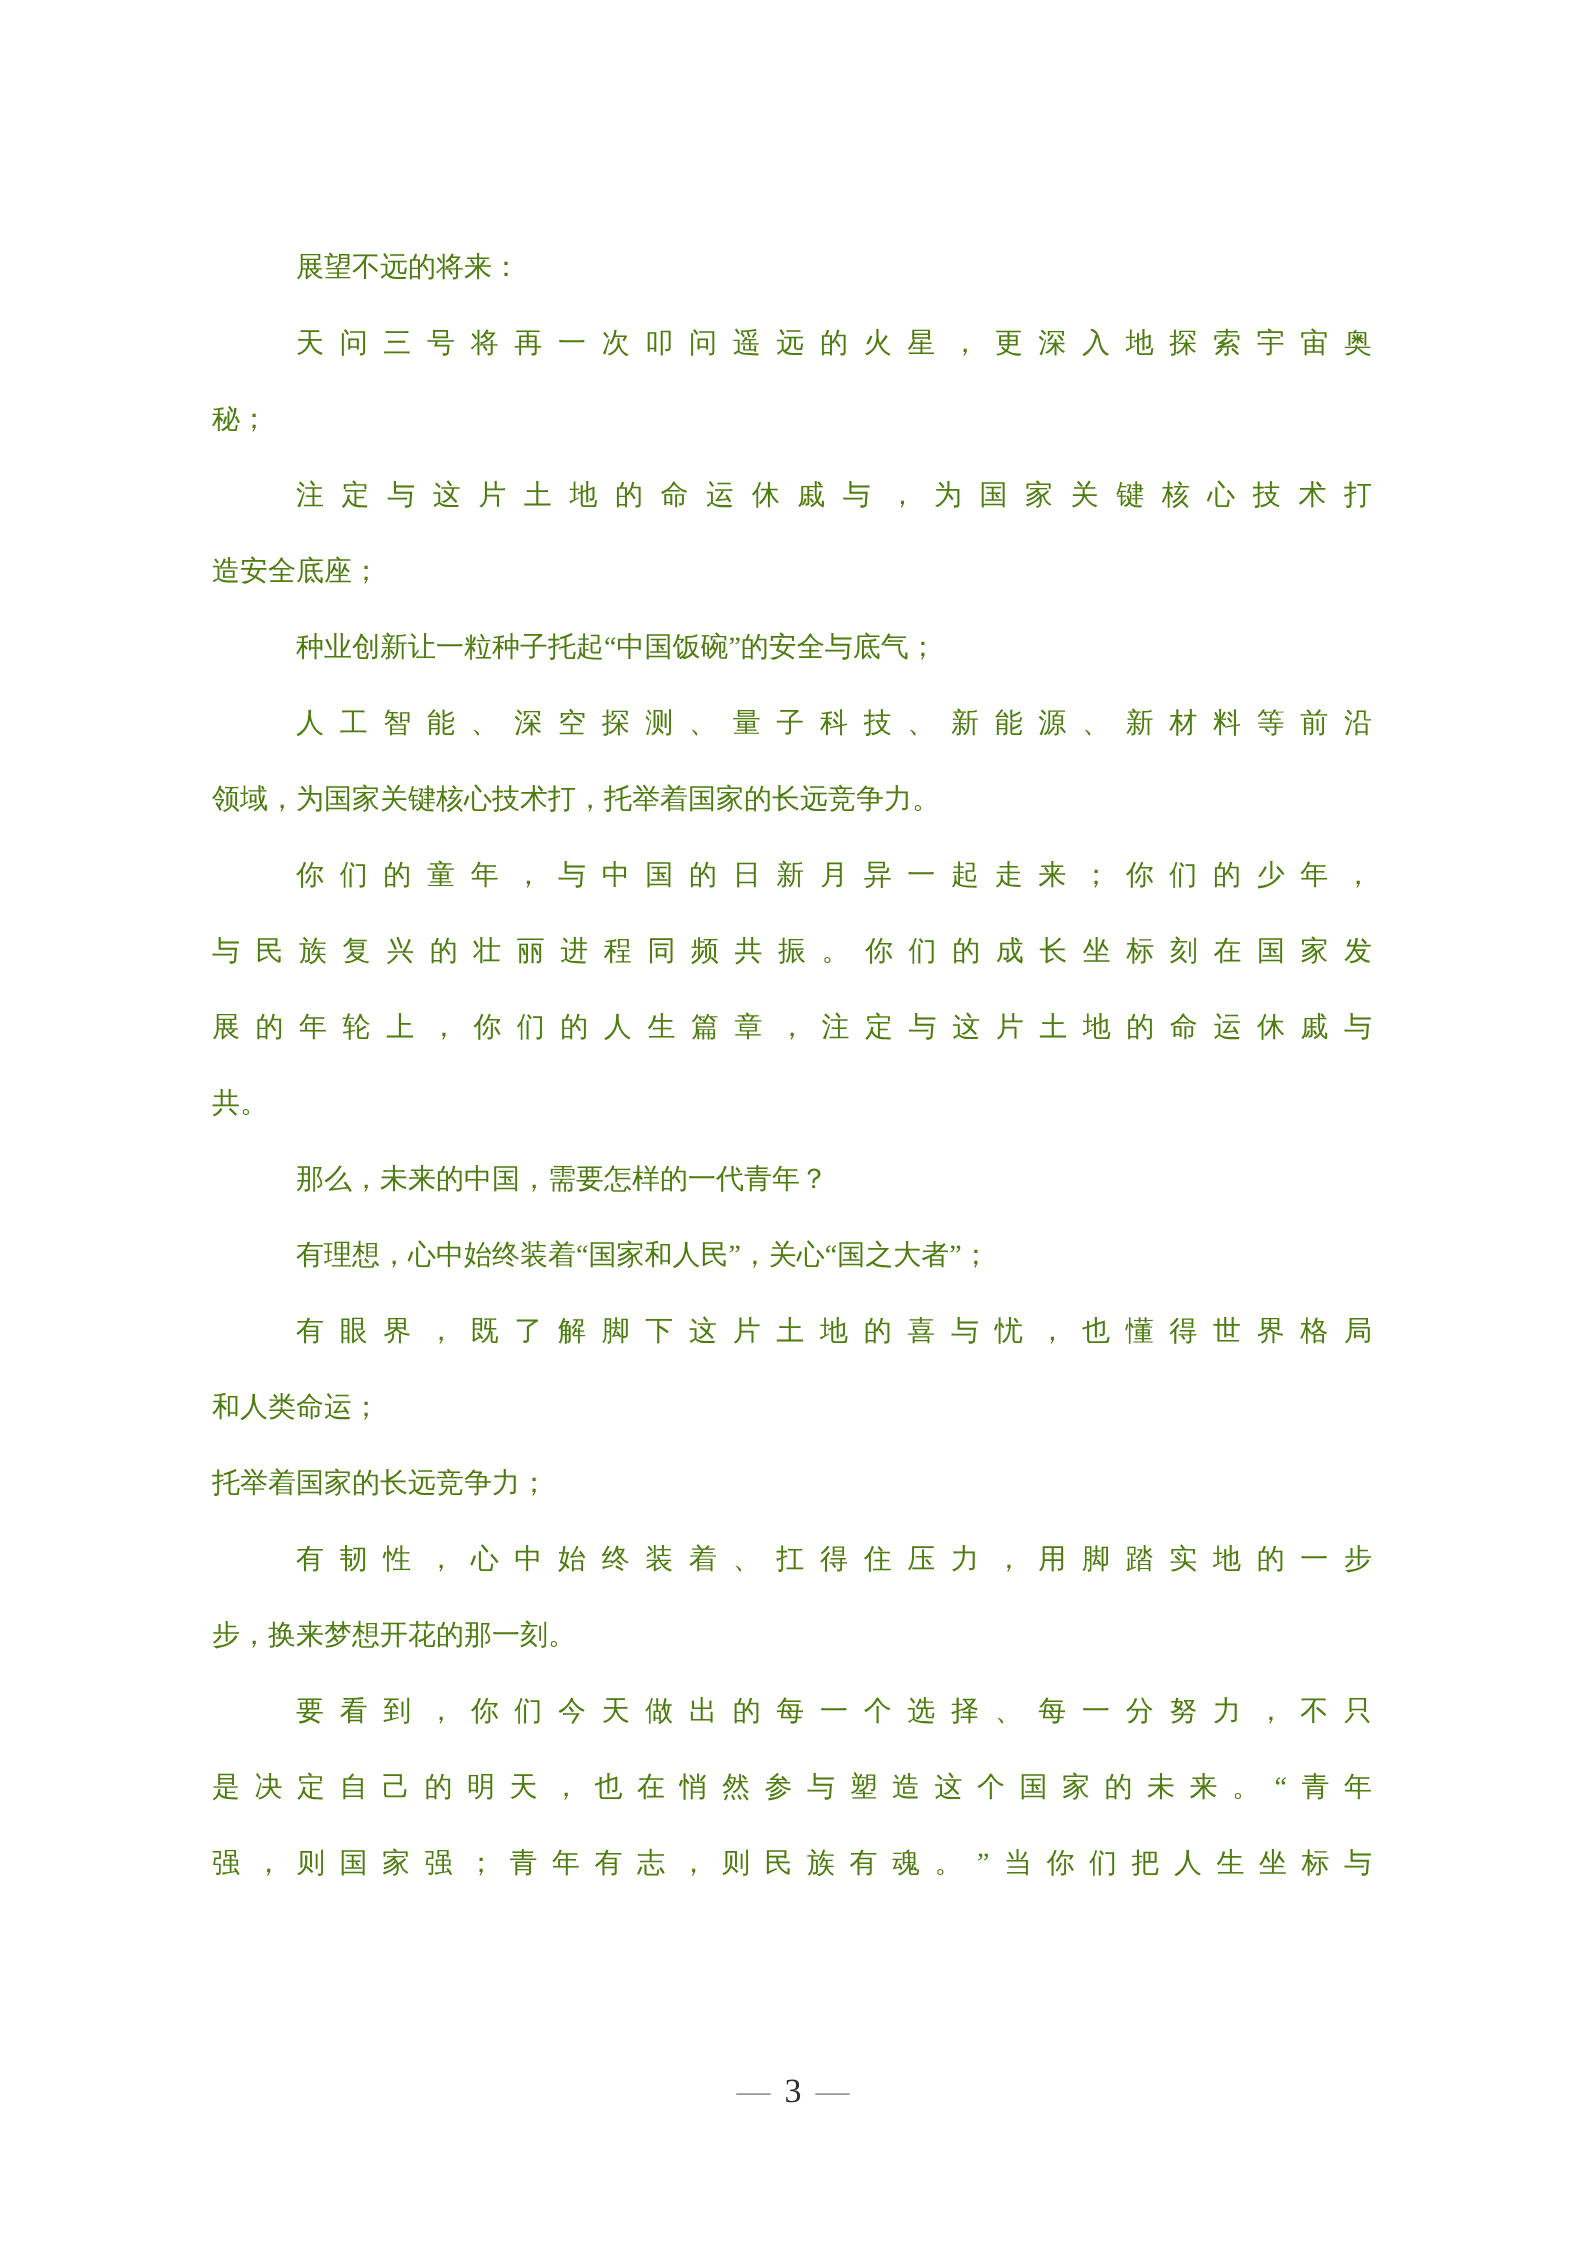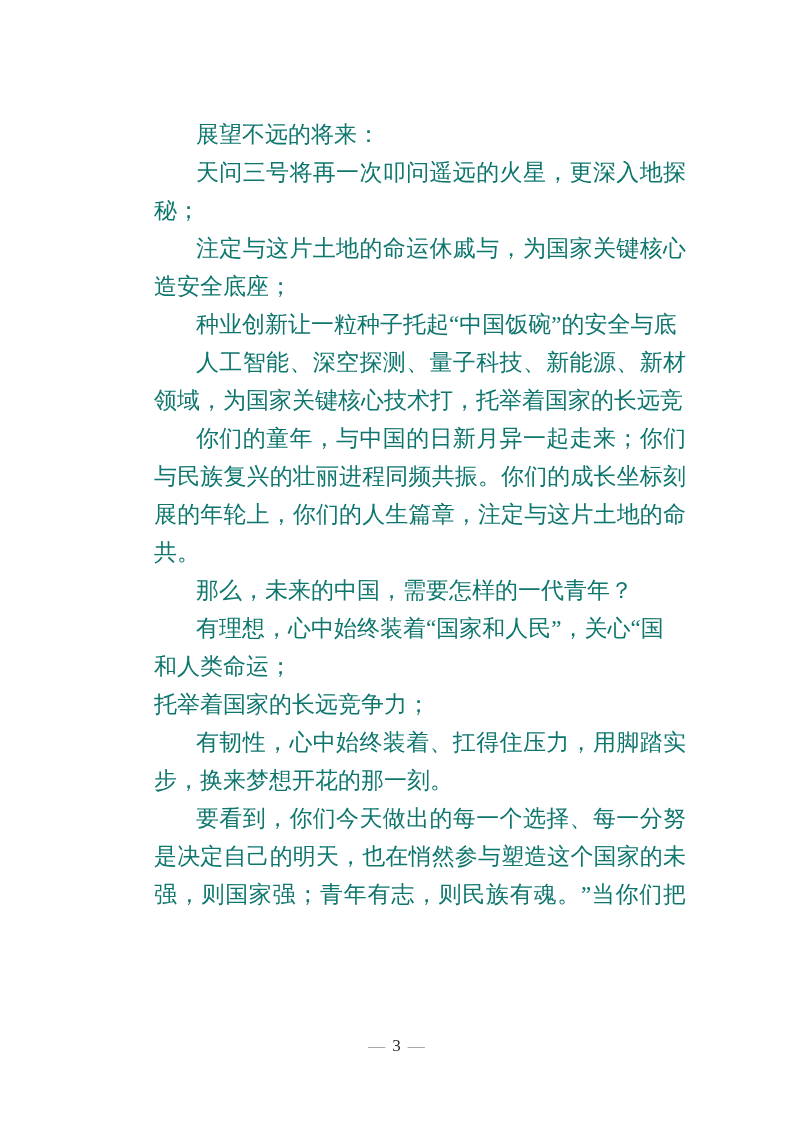--- a/index.html
+++ b/index.html
@@ -18,24 +18,23 @@
   }
   .body-text {
     position: absolute;
     left: 106px;
     top: 116px;
     width: 580px;
   }
   .line {
     height: 38px;
     line-height: 38px;
-    font-size: 23px;
-    color: #0f766e;
+    font-size: 14px;
+    color: #4d7c0f;
     overflow: hidden;
-    margin-left: 48px;
   }
   .line.indent {
     text-indent: 42px;
   }
   .line.fill {
     text-align: justify;
     
     text-align-last: justify;
   }
   .footer {
@@ -69,20 +68,21 @@
       <div class="line">造安全底座；</div>
       <div class="line indent">种业创新让一粒种子托起“中国饭碗”的安全与底气；</div>
       <div class="line indent fill">人工智能、深空探测、量子科技、新能源、新材料等前沿</div>
       <div class="line">领域，为国家关键核心技术打，托举着国家的长远竞争力。</div>
       <div class="line indent fill">你们的童年，与中国的日新月异一起走来；你们的少年，</div>
       <div class="line fill">与民族复兴的壮丽进程同频共振。你们的成长坐标刻在国家发</div>
       <div class="line fill">展的年轮上，你们的人生篇章，注定与这片土地的命运休戚与</div>
       <div class="line">共。</div>
       <div class="line indent">那么，未来的中国，需要怎样的一代青年？</div>
       <div class="line indent">有理想，心中始终装着“国家和人民”，关心“国之大者”；</div>
+      <div class="line indent fill">有眼界，既了解脚下这片土地的喜与忧，也懂得世界格局</div>
       <div class="line">和人类命运；</div>
       <div class="line">托举着国家的长远竞争力；</div>
       <div class="line indent fill">有韧性，心中始终装着、扛得住压力，用脚踏实地的一步</div>
       <div class="line">步，换来梦想开花的那一刻。</div>
       <div class="line indent fill">要看到，你们今天做出的每一个选择、每一分努力，不只</div>
       <div class="line fill">是决定自己的明天，也在悄然参与塑造这个国家的未来。“青年</div>
       <div class="line fill">强，则国家强；青年有志，则民族有魂。”当你们把人生坐标与</div>
     </div>
 
   <div class="footer">

